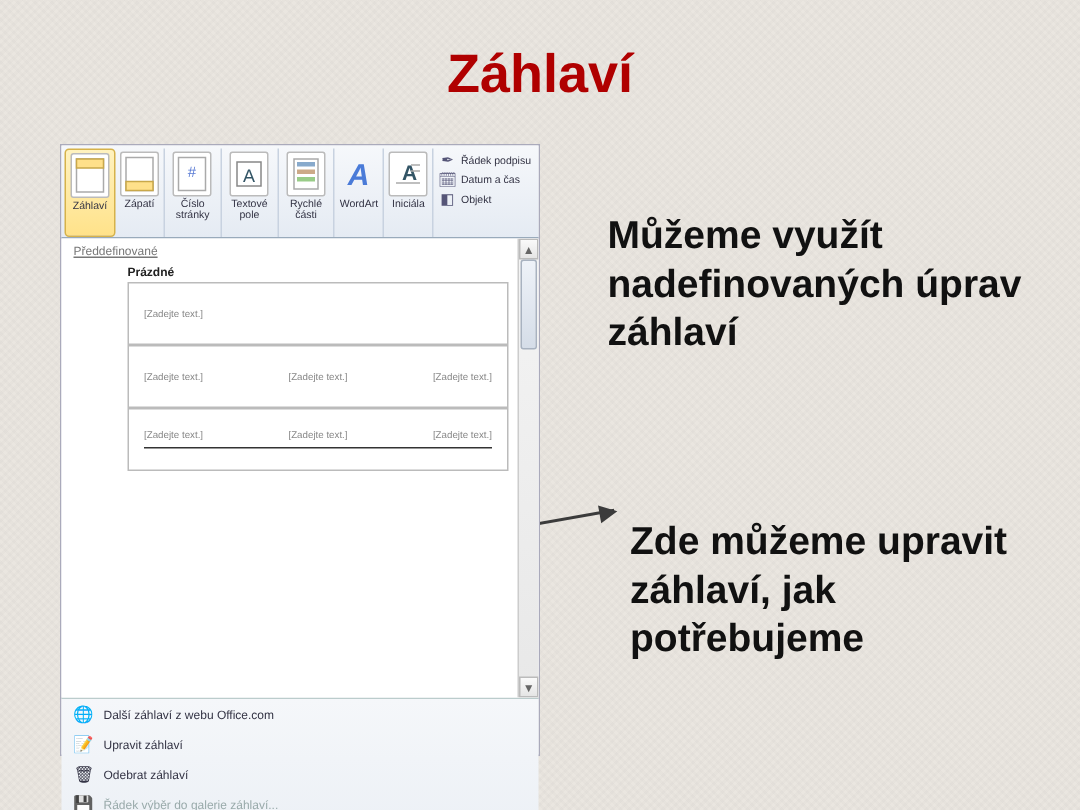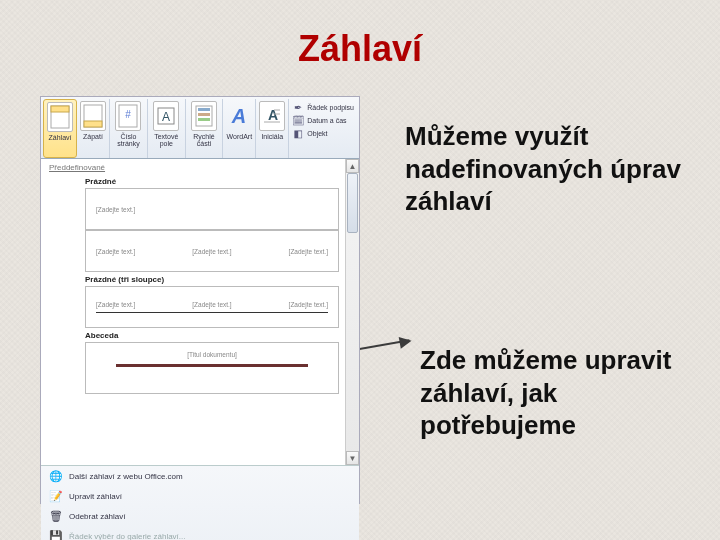--- a/index.html
+++ b/index.html
@@ -24,21 +24,21 @@
     font-weight: bold;
     color: #b00000;
   }
   .text-box {
     position: absolute;
     font-size: 26px;
     font-weight: bold;
     color: #111;
     line-height: 1.25;
   }
-  .text1 { left: 405px; top: 120px; width: 280px; }
+  .text1 { left: 405px; top: 140px; width: 280px; }
   .text2 { left: 420px; top: 344px; width: 280px; }
 
   .arrow {
     position: absolute;
     left: 178px;
     top: 380px;
     width: 235px;
     height: 0;
     border-top: 2px solid #3b3b3b;
     transform: rotate(-10deg);
@@ -324,40 +324,30 @@
       <div class="preset-box">
         <div class="ph-row">
           <span>[Zadejte text.]</span>
           <span>[Zadejte text.]</span>
           <span>[Zadejte text.]</span>
         </div>
       </div>
     </div>
 
     <div class="preset">
-      <div class="preset-name">Prázdné (tři sloupce)</div>
       <div class="preset-box">
         <div class="ph-row">
           <span>[Zadejte text.]</span>
           <span>[Zadejte text.]</span>
           <span>[Zadejte text.]</span>
         </div>
         <div class="ph-line"></div>
       </div>
     </div>
 
-    <div class="preset">
-      <div class="preset-name">Abeceda</div>
-      <div class="abeceda-box">
-        <div class="ph-row center">
-            <span>[Titul dokumentu]</span>
-          </div>
-        <div class="ab-line"></div>
-      </div>
-    </div>
 
     <div class="gallery-scroll">
       <div class="scroll-btn">▲</div>
       <div class="scroll-track">
         <div class="scroll-thumb"></div>
       </div>
       <div class="scroll-btn">▼</div>
     </div>
   </div>
 

